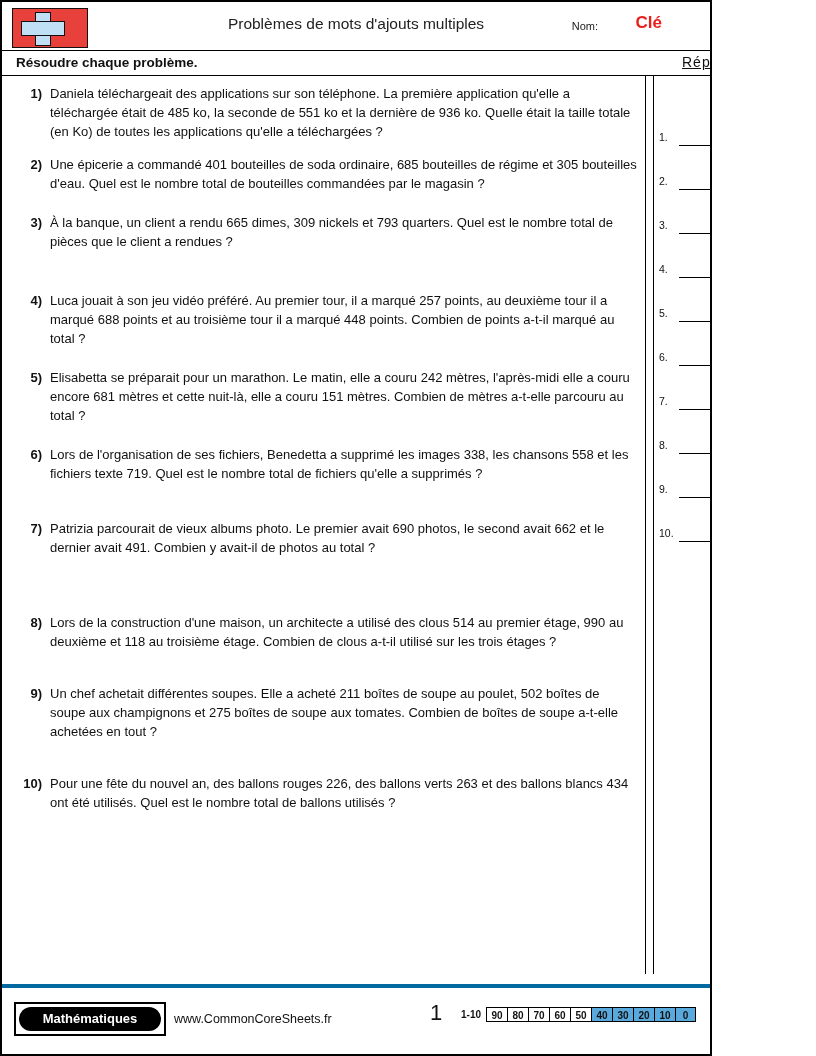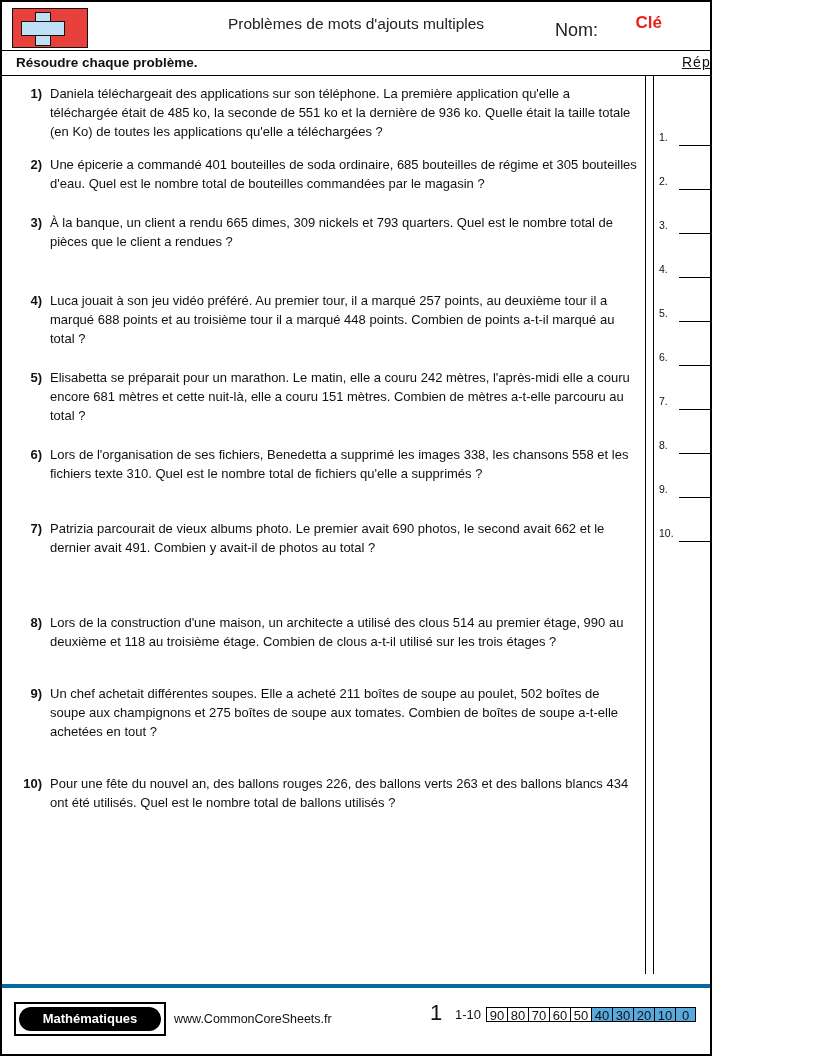--- a/index.html
+++ b/index.html
@@ -60,21 +60,21 @@
     right: 0;
     top: 13px;
     text-align: center;
     font-size: 15.5px;
     color: #222;
   }
   .nom-label {
     position: absolute;
     right: 112px;
     top: 18px;
-    font-size: 18px;
+    font-size: 11px;
     color: #222;
   }
   .nom-value {
     position: absolute;
     right: 48px;
     top: 11px;
     font-size: 17px;
     font-weight: bold;
     color: #e8201a;
   }
@@ -228,21 +228,22 @@
     top: 12px;
     font-size: 22px;
     color: #111;
   }
   .scale {
     position: absolute;
     right: 14px;
     top: 18px;
     display: flex;
     align-items: center;
-    font-size: 13px;
+    font-size: 10px;
+    font-weight: bold;
   }
   .scale .lbl {
     padding: 1px 5px 0 0;
     line-height: 15px;
     color: #111;
   }
   .scale .cell {
     width: 21px;
     height: 15px;
     line-height: 15px;
@@ -299,21 +300,21 @@
       <div class="problem" style="margin-bottom:20px;">
         <div class="p-num">4)</div>
         <div class="p-text">Luca jouait à son jeu vidéo préféré. Au premier tour, il a marqué 257 points, au deuxième tour il a marqué 688 points et au troisième tour il a marqué 448 points. Combien de points a-t-il marqué au total ?</div>
       </div>
       <div class="problem" style="margin-bottom:20px;">
         <div class="p-num">5)</div>
         <div class="p-text">Elisabetta se préparait pour un marathon. Le matin, elle a couru 242 mètres, l'après-midi elle a couru encore 681 mètres et cette nuit-là, elle a couru 151 mètres. Combien de mètres a-t-elle parcouru au total ?</div>
       </div>
       <div class="problem" style="margin-bottom:36px;">
         <div class="p-num">6)</div>
-        <div class="p-text">Lors de l'organisation de ses fichiers, Benedetta a supprimé les images 338, les chansons 558 et les fichiers texte 310. Quel est le nombre total de fichiers qu'elle a supprimés ?</div>
+        <div class="p-text">Lors de l'organisation de ses fichiers, Benedetta a supprimé les images 338, les chansons 558 et les fichiers texte 719. Quel est le nombre total de fichiers qu'elle a supprimés ?</div>
       </div>
       <div class="problem" style="margin-bottom:56px;">
         <div class="p-num">7)</div>
         <div class="p-text">Patrizia parcourait de vieux albums photo. Le premier avait 690 photos, le second avait 662 et le dernier avait 491. Combien y avait-il de photos au total ?</div>
       </div>
       <div class="problem" style="margin-bottom:33px;">
         <div class="p-num">8)</div>
         <div class="p-text">Lors de la construction d'une maison, un architecte a utilisé des clous 514 au premier étage, 990 au deuxième et 118 au troisième étage. Combien de clous a-t-il utilisé sur les trois étages ?</div>
       </div>
       <div class="problem" style="margin-bottom:33px;">

